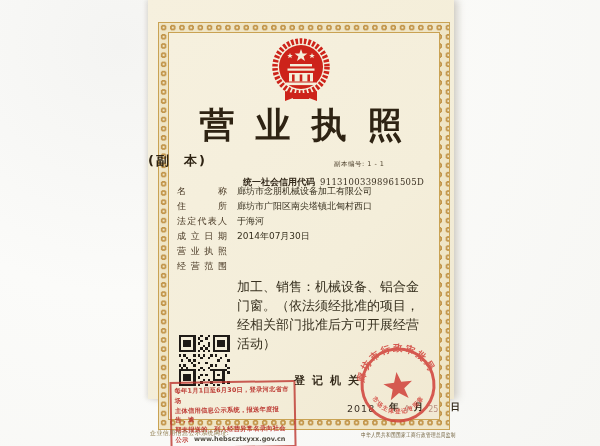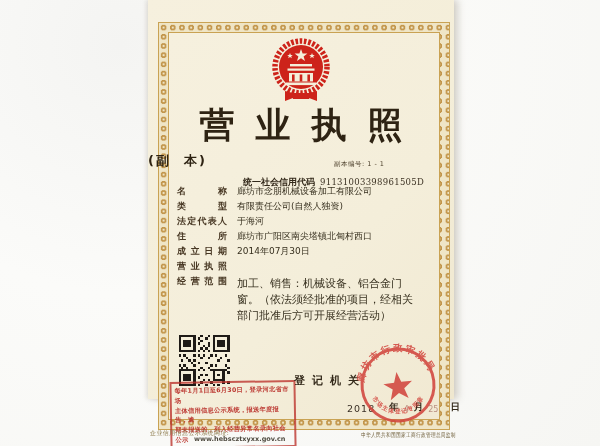--- a/index.html
+++ b/index.html
@@ -46,25 +46,25 @@
   .credit-line{
     position:absolute;top:169px;left:95px;display:flex;align-items:baseline;gap:5px;white-space:nowrap;
   }
   .credit-label{font-size:9px;font-weight:bold;color:#33291a;}
   .credit-code{font-size:8.5px;color:#3c3223;letter-spacing:.3px;font-family:"DejaVu Serif","Liberation Serif",serif;margin-top:8px;}
 
   .fields{position:absolute;left:29px;top:185px;width:250px;}
   .frow{display:flex;align-items:flex-start;height:15px;}
   .frow.scope{height:auto;}
   .flabel{
-    width:50px;flex:0 0 50px;font-size:9px;font-weight:bold;color:#473723;
+    width:50px;flex:0 0 50px;font-size:9px;font-weight:normal;color:#473723;
     text-align:justify;text-align-last:justify;letter-spacing:0;
   }
   .fvalue{margin-left:10px;font-size:9px;color:#37301f;white-space:nowrap;}
-  .fvalue.scope{white-space:normal;font-size:11px;line-height:1.45;width:185px;margin-top:1px;}
+  .fvalue.scope{white-space:normal;font-size:13px;line-height:1.45;width:185px;margin-top:18px;}
 
   .qr{position:absolute;left:28px;top:335px;width:56px;height:51px;}
 
   .notice-stamp{
     position:absolute;left:22px;top:381px;width:116px;
     border:2px solid rgba(187,49,42,.78);padding:2px 3px;
     transform:rotate(-1deg);
     color:#bd3c35;font-size:6.3px;line-height:1.55;font-weight:bold;letter-spacing:.2px;
   }
 
@@ -124,30 +124,26 @@
       <span class="credit-label">统一社会信用代码</span>
       <span class="credit-code">91131003398961505D</span>
     </div>
 
     <div class="fields">
       <div class="frow">
         <span class="flabel">名称</span>
         <span class="fvalue">廊坊市念朋机械设备加工有限公司</span>
       </div>
       <div class="frow">
-        <span class="flabel">类型</span>
-        <span class="fvalue">有限责任公司(自然人独资)</span>
+        <span class="flabel">住所</span>
+        <span class="fvalue">廊坊市广阳区南尖塔镇北甸村西口</span>
       </div>
       <div class="frow">
         <span class="flabel">法定代表人</span>
         <span class="fvalue">于海河</span>
-      </div>
-      <div class="frow">
-        <span class="flabel">住所</span>
-        <span class="fvalue">廊坊市广阳区南尖塔镇北甸村西口</span>
       </div>
       <div class="frow">
         <span class="flabel">成立日期</span>
         <span class="fvalue">2014年07月30日</span>
       </div>
       <div class="frow">
         <span class="flabel">营业执照</span>
         <span class="fvalue"></span>
       </div>
       <div class="frow scope">

